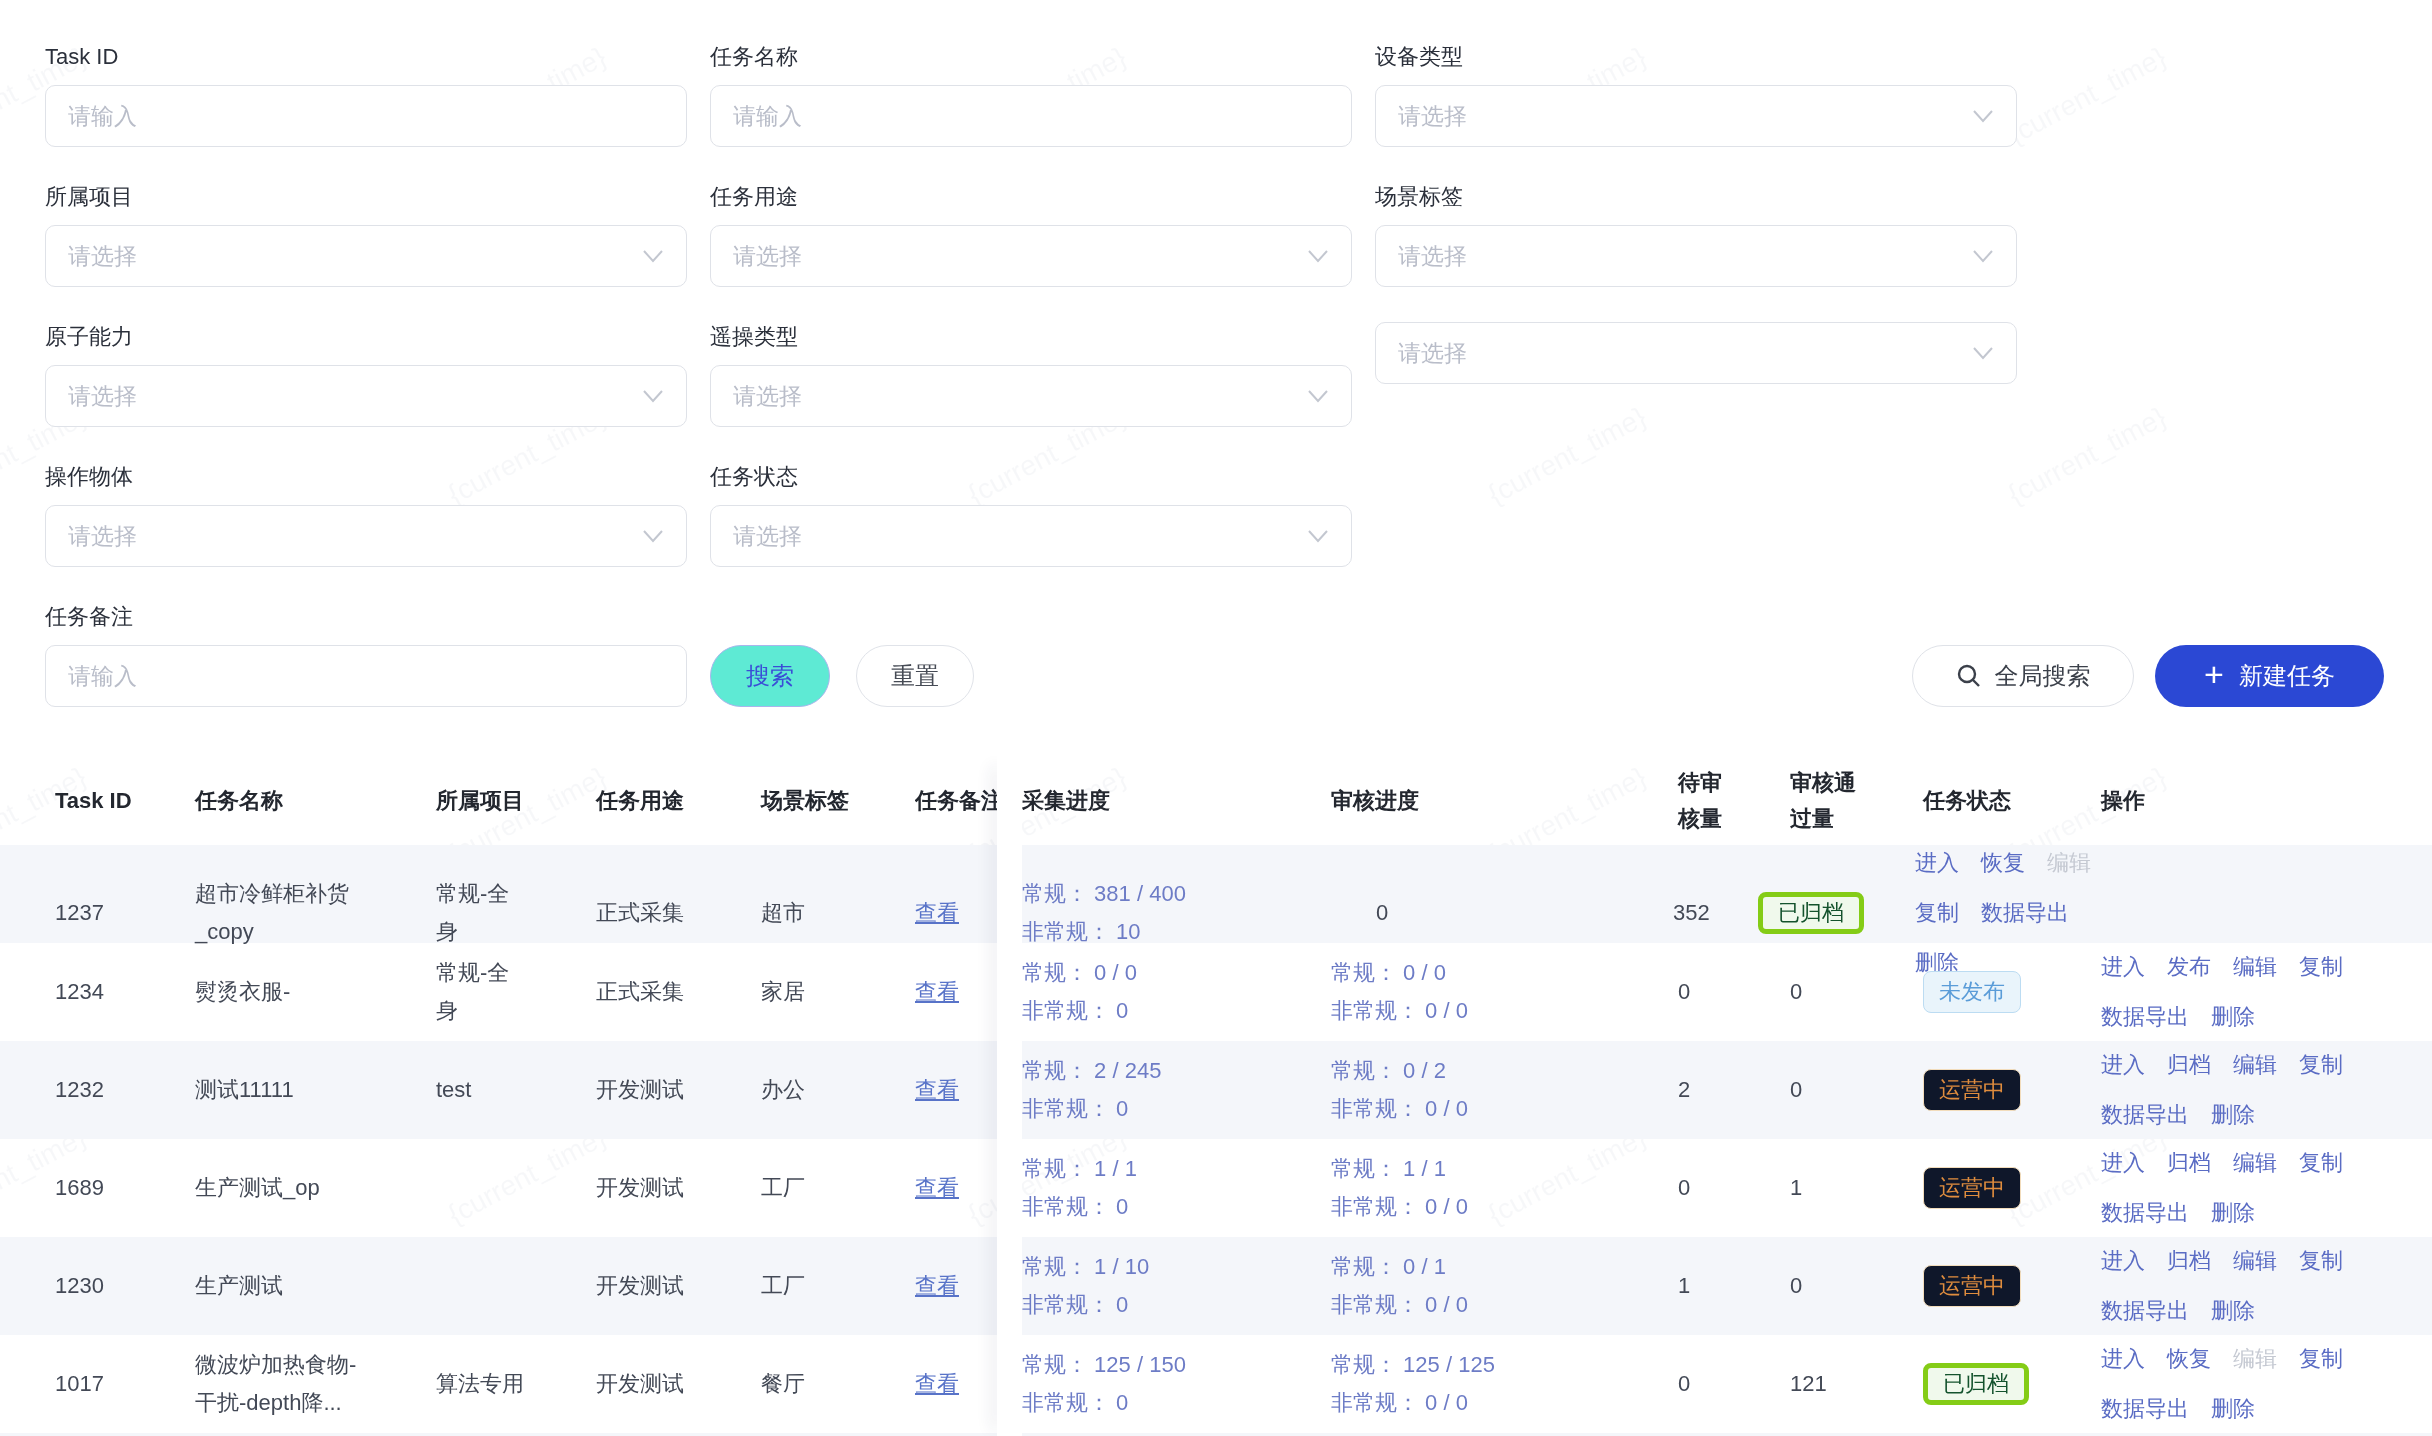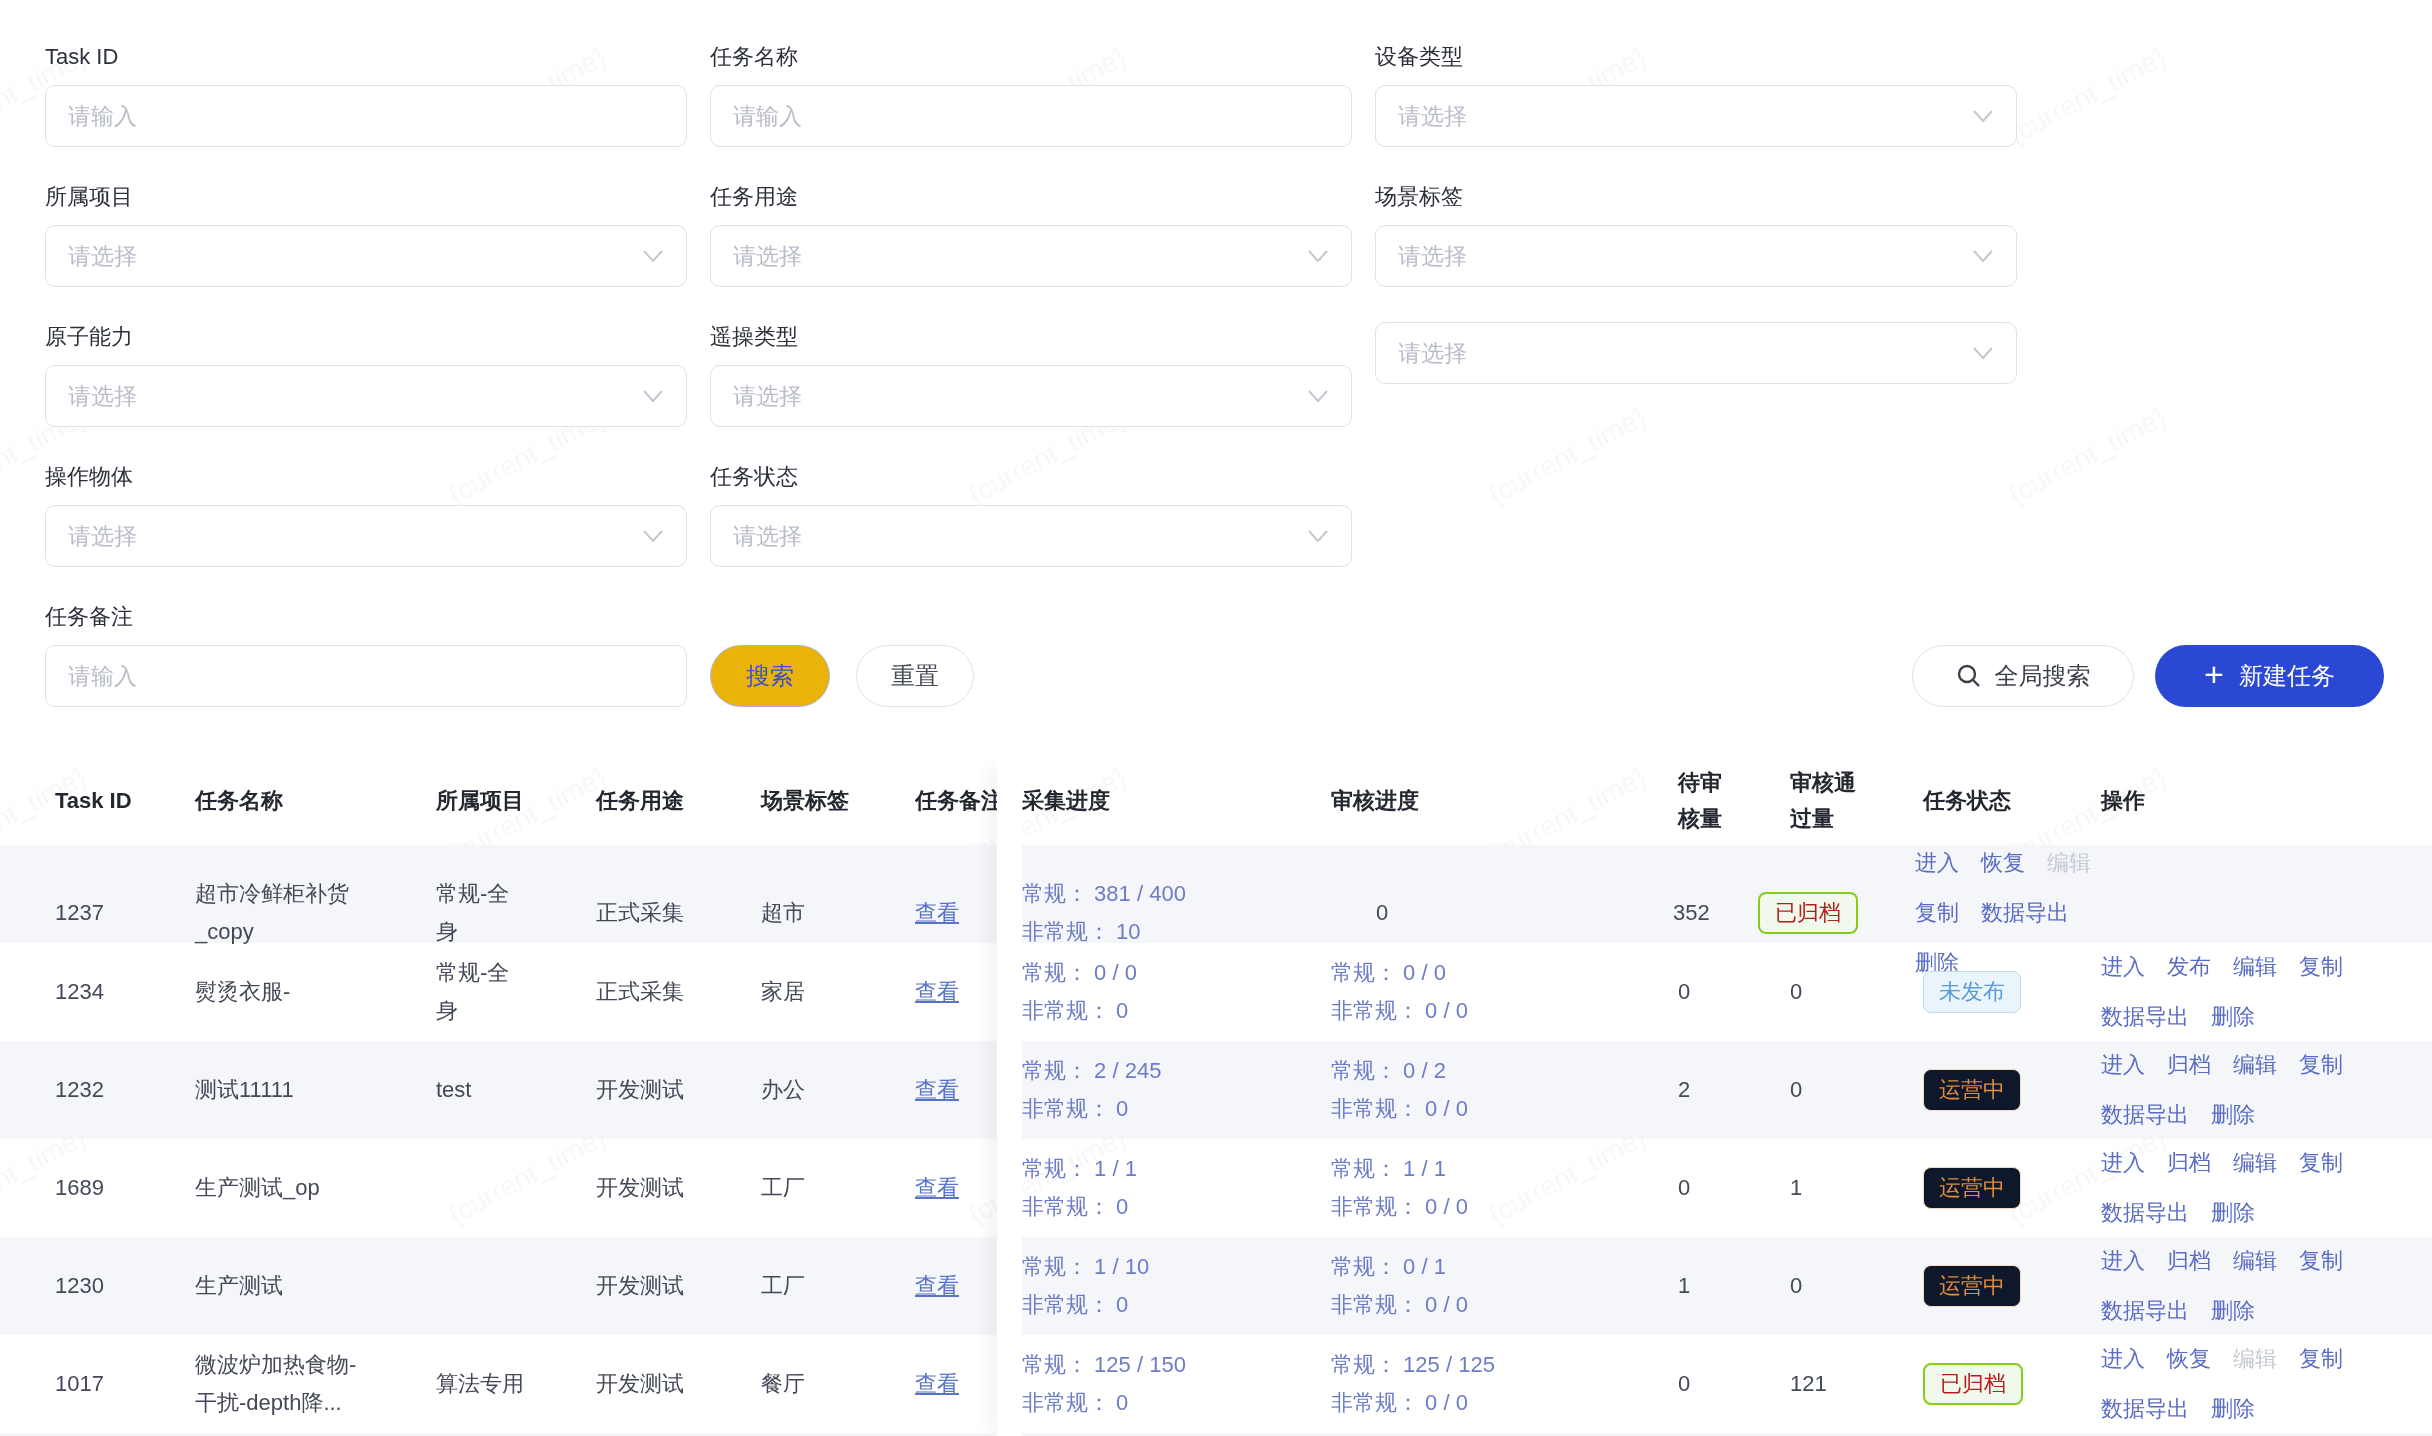--- a/index.html
+++ b/index.html
@@ -24,21 +24,21 @@
   .control .chev { display:flex; align-items:center; }
   .daterange { padding:0 18px; }
   .daterange .cal { display:flex; align-items:center; margin-right:10px; }
   .daterange .ph { text-align:center; flex:1 1 0; }
   .daterange .sep { color:#3c4250; font-size:23px; padding:0 6px; }
   .lastrow { display:flex; margin-top:35px; }
   .actions { position:absolute; left:710px; top:645px; display:flex; gap:26px; }
   .right-actions { position:absolute; left:1912px; top:645px; display:flex; gap:21px;justify-content:space-between; }
   .btn { height:62px; border-radius:31px; display:inline-flex; align-items:center;
          justify-content:center; font-size:24px; cursor:pointer; background:#fff; border:none; }
-  .btn-search { width:120px; background:#eab308; border:1px solid #a9b5ec; color:#3a4ed6; }
+  .btn-search { width:120px; background:#5eead4; border:1px solid #a9b5ec; color:#3a4ed6; }
   .btn-reset  { width:118px; border:1px solid #e0e3e9; color:#464b55; }
   .btn-global { width:222px; border:1px solid #dfe2e8; color:#3b404a; gap:13px; }
   .btn-new    { width:229px; background:#2b48d4; color:#fff; gap:15px; }
   .btn-new .plus { font-size:34px; font-weight:400; line-height:1; margin-top:-4px; }
   
   .table { position:relative; z-index:2; }
   .trow { display:grid;
           grid-template-columns:140px 241px 160px 165px 154px 82px 25px 309px 302px 117px 165px 186px 331px;
           padding-left:55px; align-items:center; font-size:22px; color:#434956; }
   .thead { height:89px; font-weight:600; color:#23272f; line-height:36px; }
@@ -48,21 +48,21 @@
   .c-name   { padding-right:71px; line-height:38px; }
   .c-project{ padding-right:68px; line-height:38px; }
   .c-note a { color:#5873c8; text-decoration:underline; cursor:pointer; }
   .c-noteh  { overflow:hidden; white-space:nowrap; }
   .c-prog   { line-height:38px; color:#6d7cc6; padding-right:16px; }
   .c-pending{ padding-left:45px; padding-right:10px; }
   .c-approved{ padding-left:40px; padding-right:45px; }
   .c-status { padding-left:8px; }
   .badge { display:inline-flex; align-items:center; height:42px; padding:0 15px;
            border-radius:8px; font-size:22px; white-space:nowrap; }
-  .badge-green  { background:#f0f9ec; border:2px solid #84cc16; color:#b91c1c; }
+  .badge-green  { background:#f0f9ec; border:5px solid #84cc16; color:#14532d; }
   .badge-blue   { background:#e9f4fb; border:1px solid #bcdcf2; color:#5a9cd8; }
   .badge-orange { background:#0f172a; border:1px solid #f2dcbb; color:#e08d3e; }
   .c-ops { display:flex; flex-wrap:wrap; column-gap:22px; row-gap:14px; line-height:36px; align-items:center; }
   .op { color:#5a6cc4; cursor:pointer; white-space:nowrap; }
   .op.disabled { color:#c5c9d2; cursor:default; }
   .fixed-divider { position:absolute; left:997px; top:0; bottom:0; width:25px; background:#fff;
                    box-shadow:-14px 0 16px -10px rgba(35,45,80,0.16); z-index:3; }
   .peek { height:7px; background:#f4f6fa; }
   svg { display:block; }
 </style>

